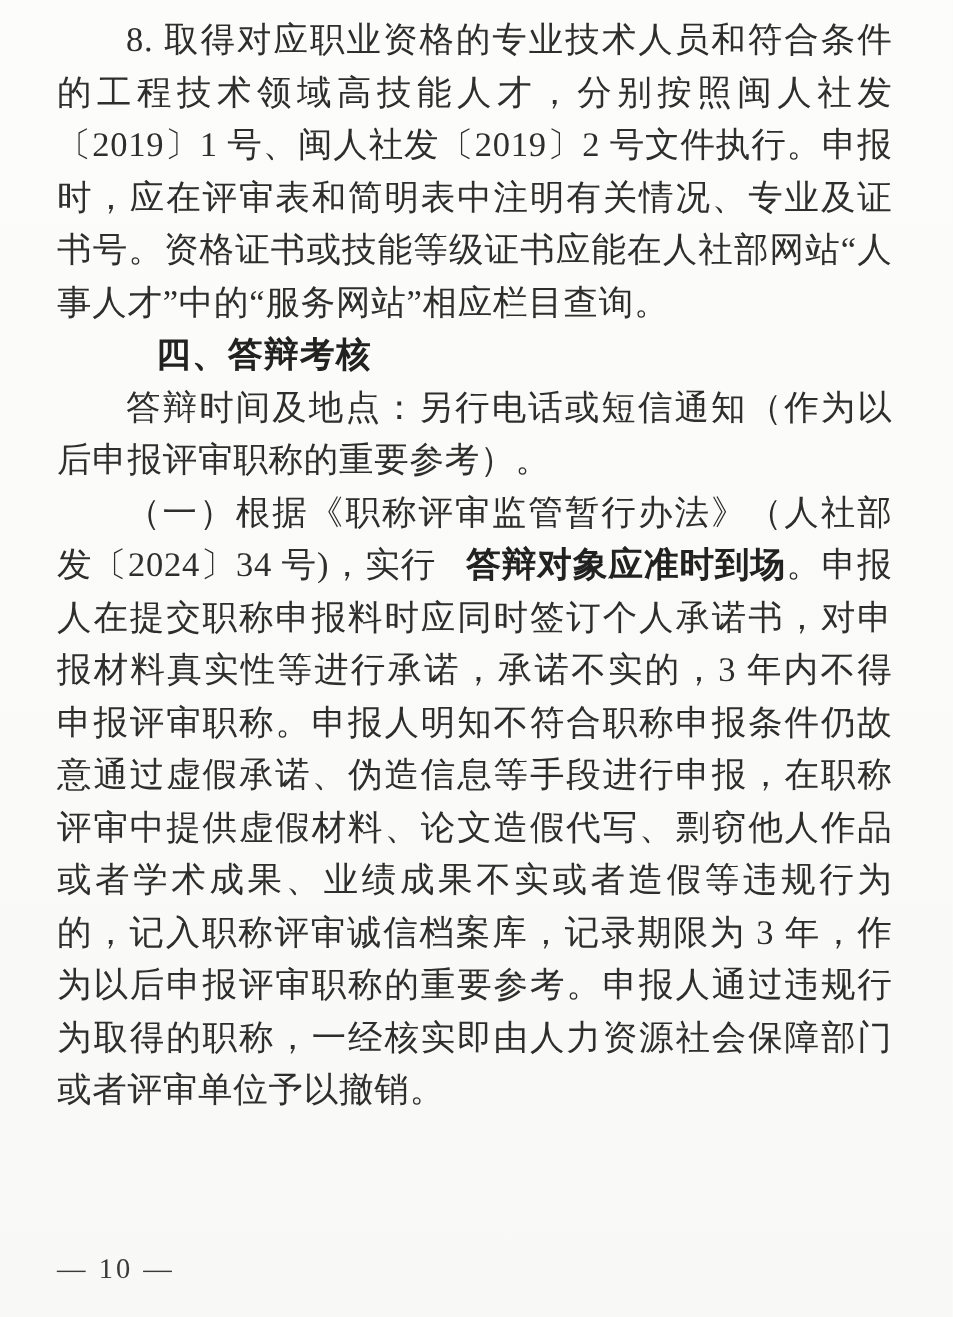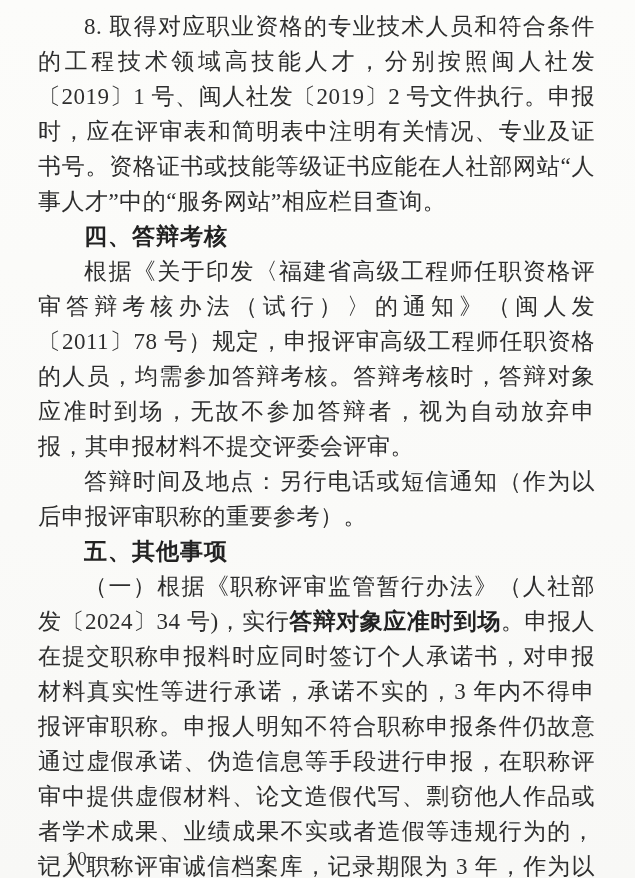--- a/index.html
+++ b/index.html
@@ -35,39 +35,38 @@
     font-family: "Liberation Sans", "DejaVu Sans", sans-serif;
     font-weight: 700;
     color: #242424;
     text-align: left;
     letter-spacing: 1px;
   }
   .seg { font-weight: inherit; }
   .seg.bold {
     font-weight: 700;
     color: #222;
+    margin-left: 20px;
   }
   .footer {
     position: absolute;
     left: 38px;
-    bottom: 8px;
+    bottom: 20px;
     font-family: "Liberation Serif", "DejaVu Serif", serif;
     font-size: 19px;
     color: #3a3a3a;
     letter-spacing: 2px;
   }
 </style>
 </head>
 <body>
 
 <div class="page">
   <div class="doc-body" id="doc-body">
       <p class="para"><span class="seg">8. 取得对应职业资格的专业技术人员和符合条件的工程技术领域高技能人才，分别按照闽人社发〔2019〕1 号、闽人社发〔2019〕2 号文件执行。申报时，应在评审表和简明表中注明有关情况、专业及证书号。资格证书或技能等级证书应能在人社部网站“人事人才”中的“服务网站”相应栏目查询。</span></p>
       <p class="heading"><span class="seg bold">四、答辩考核</span></p>
-      <p class="para"><span class="seg">根据《关于印发〈福建省高级工程师任职资格评审答辩考核办法（试行）〉的通知》（闽人发〔2011〕78 号）规定，申报评审高级工程师任职资格的人员，均需参加答辩考核。答辩考核时，答辩对象应准时到场，无故不参加答辩者，视为自动放弃申报，其申报材料不提交评委会评审。</span></p>
       <p class="para"><span class="seg">答辩时间及地点：另行电话或短信通知（作为以后申报评审职称的重要参考）。</span></p>
-      <p class="heading"><span class="seg bold">五、其他事项</span></p>
       <p class="para"><span class="seg">（一）根据《职称评审监管暂行办法》（人社部发〔2024〕34 号)，实行</span><span class="seg bold">答辩对象应准时到场</span><span class="seg">。申报人在提交职称申报料时应同时签订个人承诺书，对申报材料真实性等进行承诺，承诺不实的，3 年内不得申报评审职称。申报人明知不符合职称申报条件仍故意通过虚假承诺、伪造信息等手段进行申报，在职称评审中提供虚假材料、论文造假代写、剽窃他人作品或者学术成果、业绩成果不实或者造假等违规行为的，记入职称评审诚信档案库，记录期限为 3 年，作为以后申报评审职称的重要参考。申报人通过违规行为取得的职称，一经核实即由人力资源社会保障部门或者评审单位予以撤销。</span></p>
     </div>
   <div class="footer">
     <span>— 10 —</span>
   </div>
 </div>
 
 </body></html>

